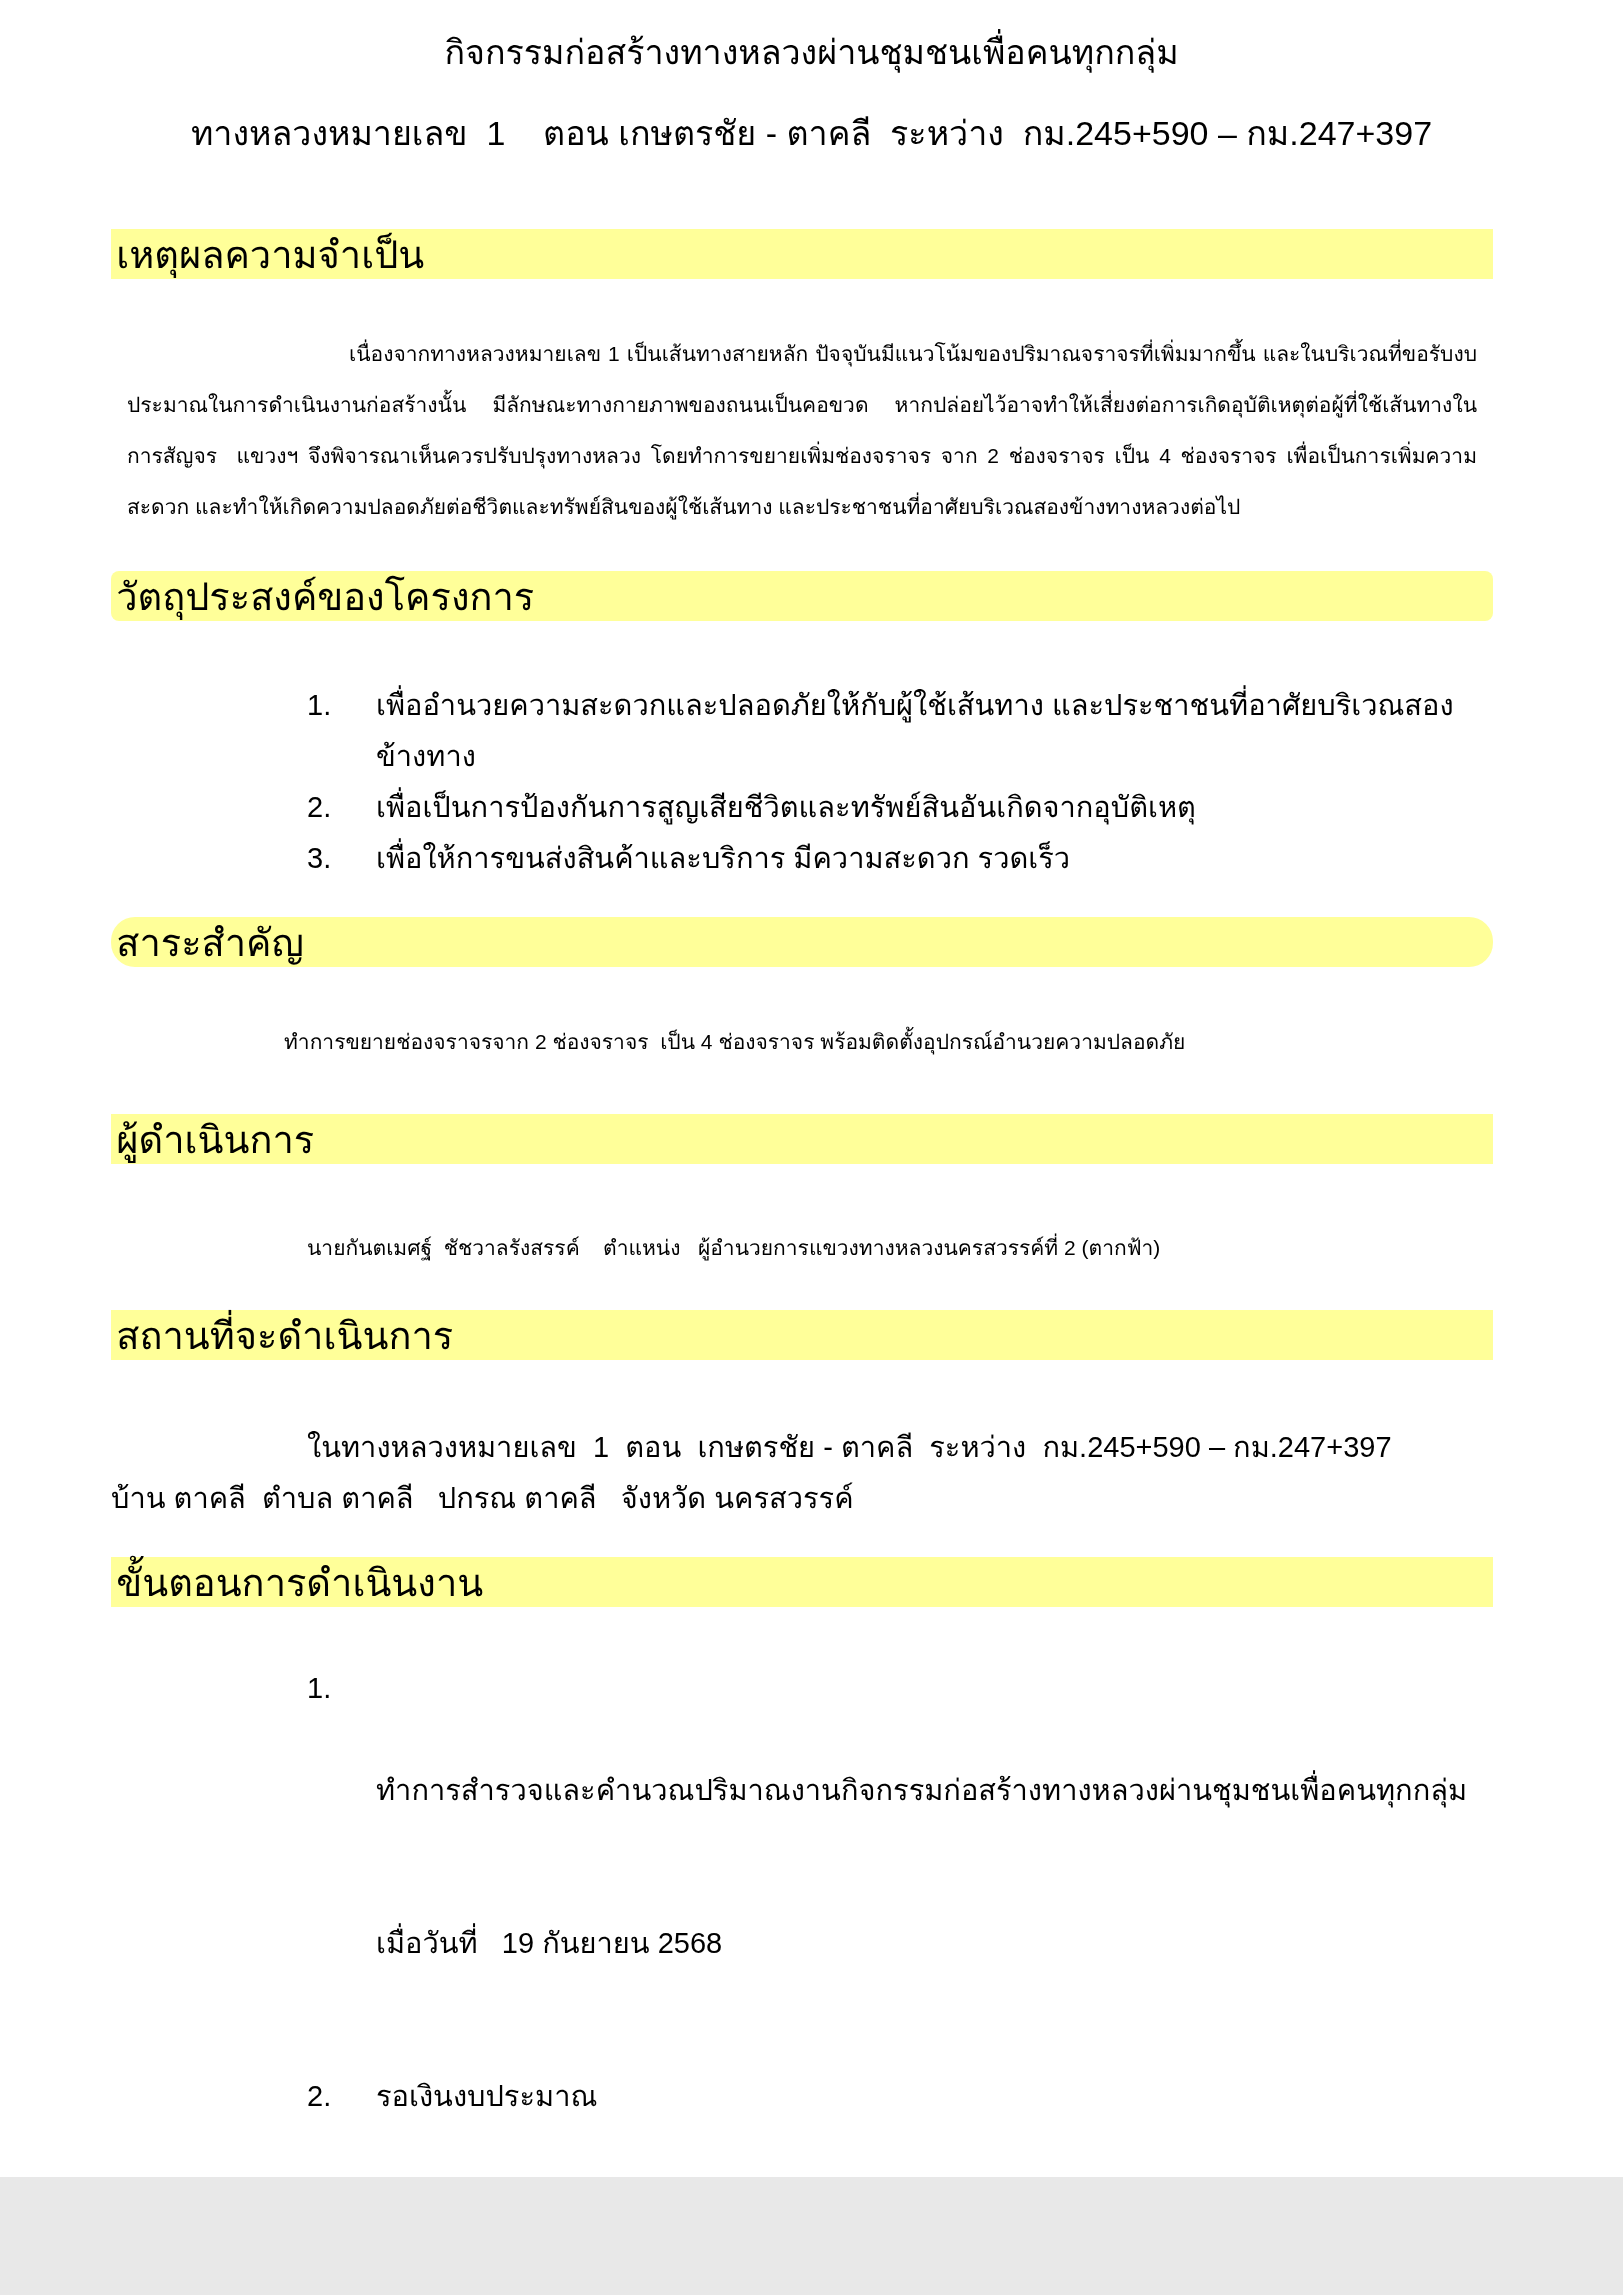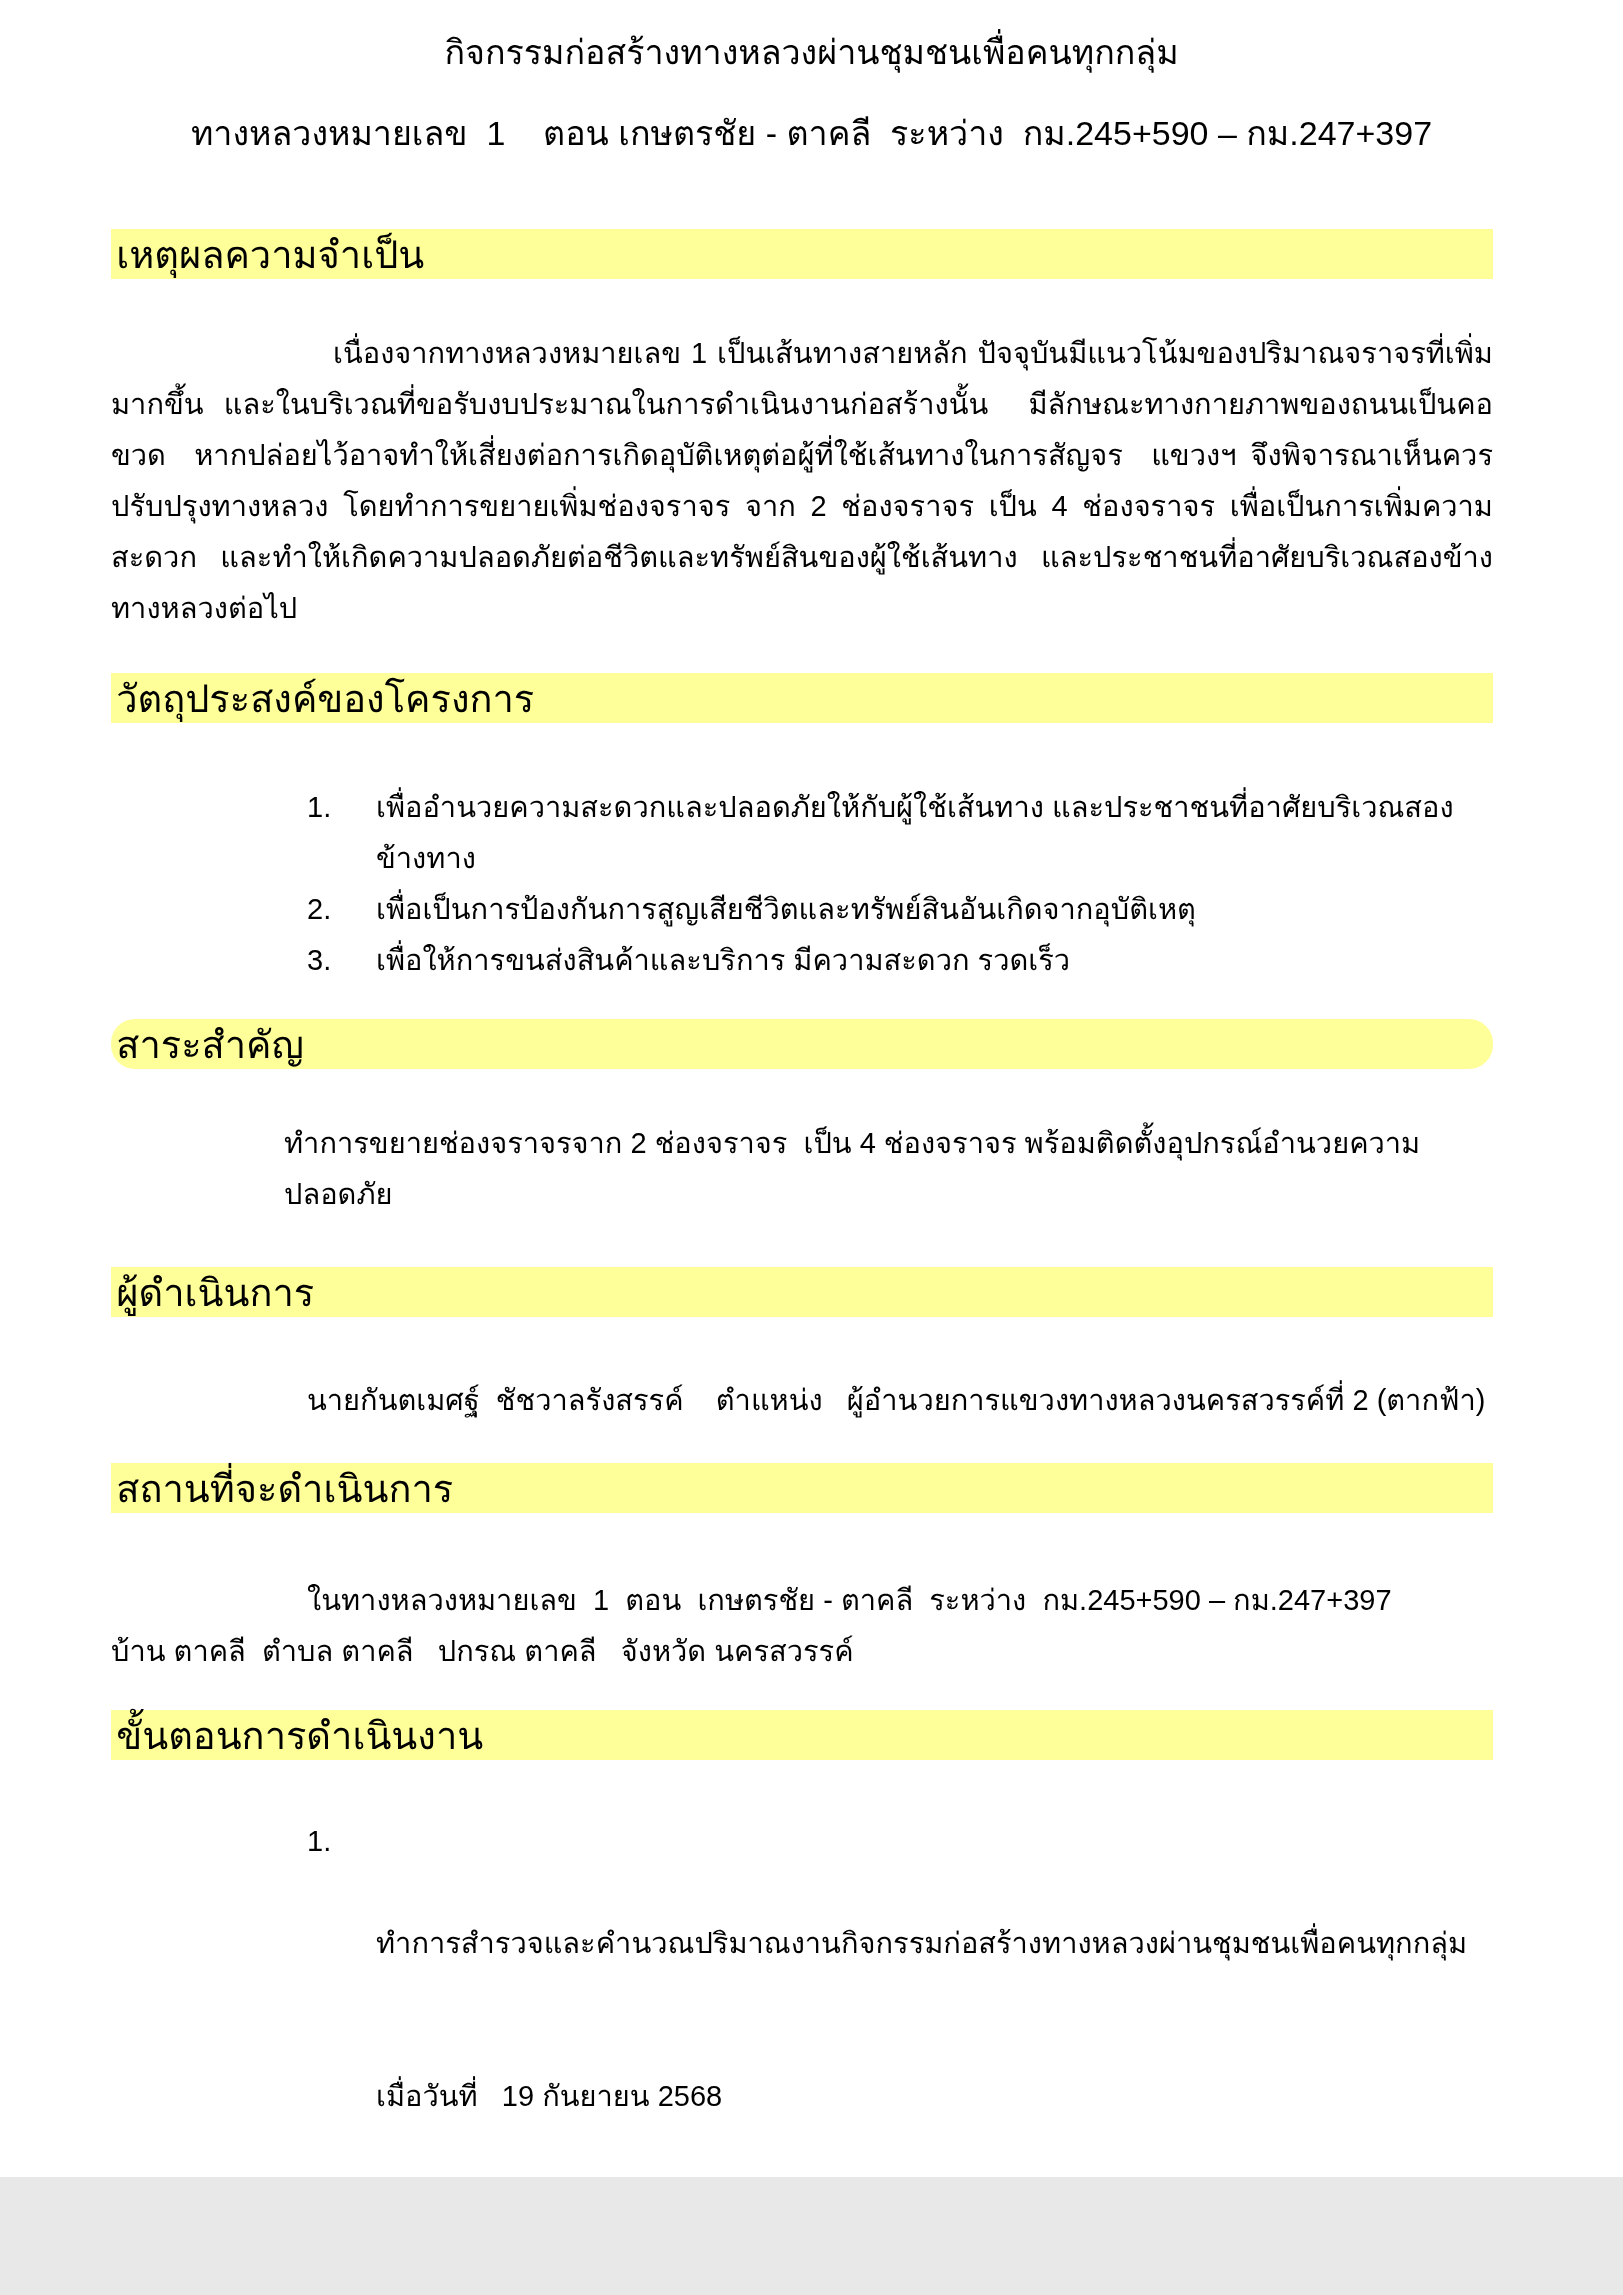--- a/index.html
+++ b/index.html
@@ -45,22 +45,22 @@
   }
 
   .sec-necessity .heading { margin-top: 72px; }
   .sec-objectives .heading { margin-top: 39px; }
   .sec-substance .heading { margin-top: 33px; }
   .sec-operator .heading { margin-top: 47px; }
   .sec-location .heading { margin-top: 37px; }
   .sec-steps .heading { margin-top: 33px; }
 
   .para {
-    margin: 0;
-    font-size: 29px;
+    margin: 16px;
+    font-size: 21px;
     line-height: 51px;
     white-space: pre-wrap;
   }
 
   .sec-necessity .para {
     margin-top: 49px;
     text-indent: 222px;
     text-align: justify;
   }
 
@@ -109,21 +109,21 @@
   </header>
 
   <main class="content">
 
     <section class="sec-necessity">
       <h2 class="heading" style="background: rgb(255, 255, 153);">เหตุผลความจำเป็น</h2>
       <p class="para">เนื่องจากทางหลวงหมายเลข 1 เป็นเส้นทางสายหลัก ปัจจุบันมีแนวโน้มของปริมาณจราจรที่เพิ่มมากขึ้น และในบริเวณที่ขอรับงบประมาณในการดำเนินงานก่อสร้างนั้น  มีลักษณะทางกายภาพของถนนเป็นคอขวด  หากปล่อยไว้อาจทำให้เสี่ยงต่อการเกิดอุบัติเหตุต่อผู้ที่ใช้เส้นทางในการสัญจร  แขวงฯ จึงพิจารณาเห็นควรปรับปรุงทางหลวง โดยทำการขยายเพิ่มช่องจราจร จาก 2 ช่องจราจร เป็น 4 ช่องจราจร เพื่อเป็นการเพิ่มความสะดวก และทำให้เกิดความปลอดภัยต่อชีวิตและทรัพย์สินของผู้ใช้เส้นทาง และประชาชนที่อาศัยบริเวณสองข้างทางหลวงต่อไป</p>
     </section>
 
     <section class="sec-objectives">
-      <h2 class="heading" style="background: rgb(255, 255, 153);">วัตถุประสงค์ของโครงการ</h2>
+      <h2 class="heading" style="background: rgb(255, 255, 153); border-radius: 8px;">วัตถุประสงค์ของโครงการ</h2>
       <ol class="num-list">
         <li class="li-row">
           <span class="li-num">1.</span>
           <span class="li-text">เพื่ออำนวยความสะดวกและปลอดภัยให้กับผู้ใช้เส้นทาง และประชาชนที่อาศัยบริเวณสองข้างทาง</span>
         </li>
         <li class="li-row">
           <span class="li-num">2.</span>
           <span class="li-text">เพื่อเป็นการป้องกันการสูญเสียชีวิตและทรัพย์สินอันเกิดจากอุบัติเหตุ</span>
         </li>
         <li class="li-row">

